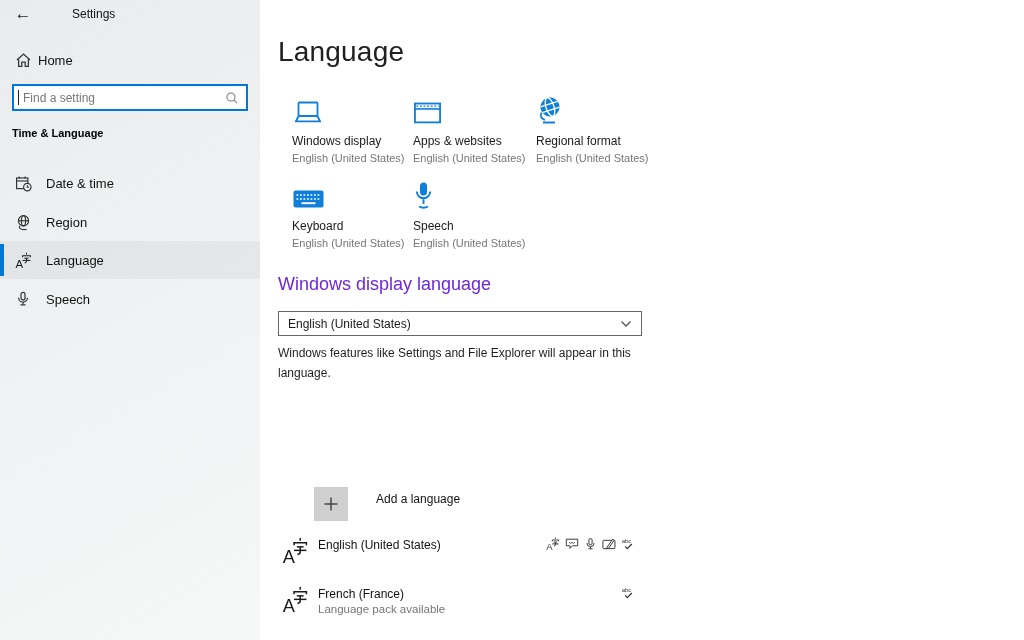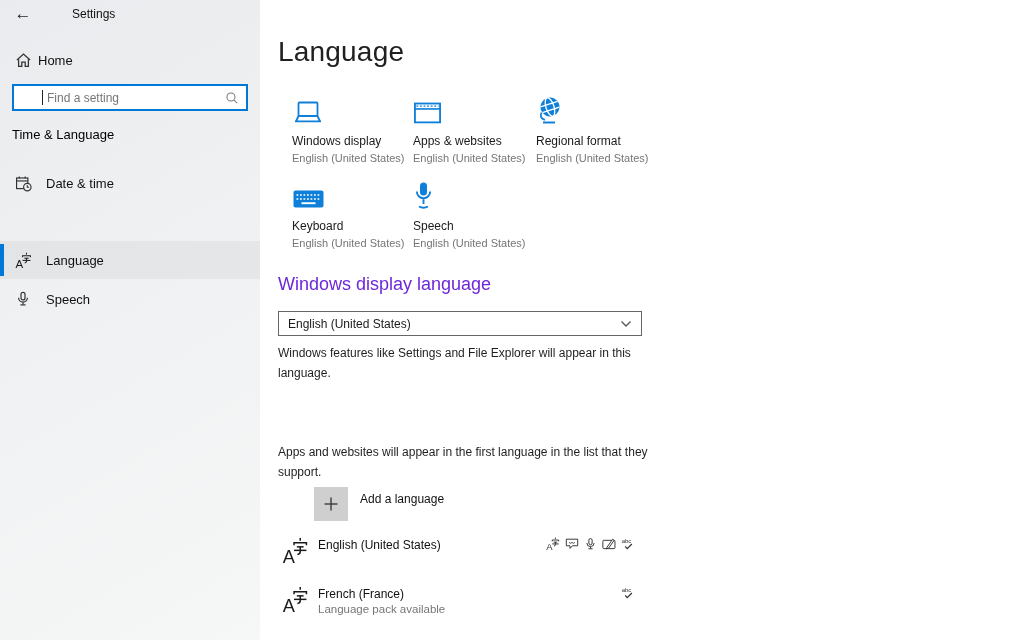--- a/index.html
+++ b/index.html
@@ -12,30 +12,30 @@
   .sidebar{
     position:absolute;left:0;top:0;width:260px;height:640px;
     background:linear-gradient(150deg,#e9ebee 0%,#eff1f2 45%,#f6f7f7 100%);
   }
   .back-btn{position:absolute;left:10px;top:2px;font-size:17px;color:#222;width:26px;height:24px;line-height:24px;text-align:center;cursor:default;}
   .win-title{position:absolute;left:48px;top:7px;font-size:12px;color:#111;margin-left:24px;}
   .home-row{position:absolute;left:14px;top:48px;height:24px;display:flex;align-items:center;gap:6px;}
   .home-row .lbl{font-size:13px;color:#111;}
   .search-box{
     position:absolute;left:12px;top:84px;width:236px;height:27px;background:#fff;
-    border:2px solid #0078d7;box-sizing:border-box;display:flex;align-items:center;padding-left:24px;
+    border:2px solid #0078d7;box-sizing:border-box;display:flex;align-items:center;
   }
   .search-caret{width:1px;height:15px;background:#222;margin-left:4px;}
   .search-box input{
     border:none;outline:none;flex:1;font-size:12px;padding:0 4px;background:transparent;
     font-family:"Liberation Sans",sans-serif;color:#333;min-width:0;
   }
   .search-box input::placeholder{color:#767676;}
   .search-box .mag{margin-right:7px;flex:0 0 auto;display:flex;}
-  .sb-section{position:absolute;left:12px;top:127px;font-size:13px;font-weight:normal;color:#000;}
+  .sb-section{position:absolute;left:12px;top:127px;font-size:11px;font-weight:bold;color:#000;}
   .nav-item{
     position:absolute;left:0;width:308px;height:38px;display:flex;align-items:center;
     padding-left:14px;box-sizing:border-box;gap:14px;cursor:default;
   }
   .nav-item .lbl{font-size:13px;color:#111;}
   .nav-item.selected{background:rgba(0,0,0,0.045);}
   .nav-accent{position:absolute;left:0;top:3px;width:4px;height:32px;background:#0078d7;}
   .nav-ico{width:18px;height:18px;display:flex;align-items:center;justify-content:center;flex:0 0 18px;}
   
   .main{position:absolute;left:260px;top:0;width:764px;height:640px;background:#fff;}
@@ -44,21 +44,21 @@
   .tile .ticon{height:30px;display:flex;align-items:flex-end;}
   .tile .tlabel{font-size:12px;color:#1a1a1a;margin-top:9px;}
   .tile .tvalue{font-size:11px;color:#767676;margin-top:4px;}
   .sec-head{position:absolute;left:18px;font-size:18px;font-weight:400;color:#6d28d9;}
   .combo{
     position:absolute;left:18px;top:311px;width:364px;height:25px;box-sizing:border-box;
     border:1px solid #666;background:#fff;display:flex;align-items:center;padding:0 9px;cursor:default;
   }
   .combo .cval{flex:1;font-size:12px;color:#1a1a1a;}
   .desc{position:absolute;left:18px;font-size:12px;line-height:1.65;color:#1f1f1f;}
-  .add-lang{position:absolute;left:18px;top:487px;display:flex;gap:12px;cursor:default;padding-left:36px;}
+  .add-lang{position:absolute;left:18px;top:487px;display:flex;gap:28px;cursor:default;padding-left:36px;}
   .add-sq{width:34px;height:34px;background:#cfcfcf;display:flex;align-items:center;justify-content:center;}
   .add-lbl{font-size:12px;color:#111;margin-top:5px;}
   .lang-row{position:absolute;left:18px;width:380px;height:40px;cursor:default;}
   .lang-row .licon{position:absolute;left:4px;top:2px;}
   .lang-row .lname{position:absolute;left:40px;top:4px;font-size:12px;color:#111;}
   .lang-row .lnote{position:absolute;left:40px;top:20px;font-size:11.5px;color:#767676;}
   .lang-row .feats{position:absolute;left:267px;top:3px;width:90px;display:flex;gap:5px;justify-content:flex-end;}
   .feats svg{flex:0 0 auto;}
 </style>
 </head>
@@ -99,20 +99,32 @@
         <line x1="1.5" y1="5.6" x2="12.1" y2="5.6"></line>
         <line x1="4" y1="1.3" x2="4" y2="3.4"></line>
         <line x1="9.6" y1="1.3" x2="9.6" y2="3.4"></line>
         <circle cx="11.6" cy="11.4" r="3.5" fill="#eef0f1"></circle>
         <path d="M11.6 9.7 v1.8 h1.6"></path>
       </svg>
     </span>
     <span class="lbl">Date &amp; time</span>
   </div>
 
+  <div class="nav-item" style="top:203px">
+    <span class="nav-ico">
+      <svg width="17" height="17" viewBox="0 0 16 16" fill="none" stroke="#333" stroke-width="1.1">
+        <circle cx="8" cy="6.4" r="4.8"></circle>
+        <ellipse cx="8" cy="6.4" rx="2" ry="4.8"></ellipse>
+        <line x1="3.3" y1="6.4" x2="12.7" y2="6.4"></line>
+        <path d="M4.6 11.2 q-1.4 2.4 1.6 3"></path>
+        <line x1="6.2" y1="14.6" x2="11" y2="14.6"></line>
+      </svg>
+    </span>
+    <span class="lbl">Region</span>
+  </div>
 
   <div class="nav-item selected" style="top:241px">
     <div class="nav-accent"></div>
     <span class="nav-ico">
       <svg width="17" height="17" viewBox="0 0 20 20">
         <text x="0.5" y="19" font-size="13.5" fill="#1a1a1a" font-family="Liberation Sans, sans-serif">A</text>
         <g fill="none" stroke="#1a1a1a" stroke-width="1.2">
           <line x1="13.5" y1="0.8" x2="13.5" y2="2.8"></line>
           <polyline points="8.9,6.2 8.9,4.3 18.1,4.3 18.1,6.2"></polyline>
           <line x1="11" y1="7.3" x2="16" y2="7.3"></line>
@@ -214,21 +226,20 @@
     <span style="display:flex">
       <svg width="12" height="8" viewBox="0 0 12 8" fill="none" stroke="#555" stroke-width="1.3">
         <polyline points="1.5,1.5 6,6 10.5,1.5"></polyline>
       </svg>
     </span>
   </div>
 
   <div class="desc" style="top:344px;width:372px">Windows features like Settings and File Explorer will appear in this language.</div>
 
 
-  <div class="desc" style="top:443px;width:382px">Apps and websites will appear in the first language in the list that they support.</div>
 
   <div class="add-lang">
     <div class="add-sq">
       <svg width="16" height="16" viewBox="0 0 16 16" stroke="#3c3c3c" stroke-width="1.4">
         <line x1="8" y1="1.5" x2="8" y2="14.5"></line>
         <line x1="1.5" y1="8" x2="14.5" y2="8"></line>
       </svg>
     </div>
     <div class="add-lbl">Add a language</div>
   </div>

